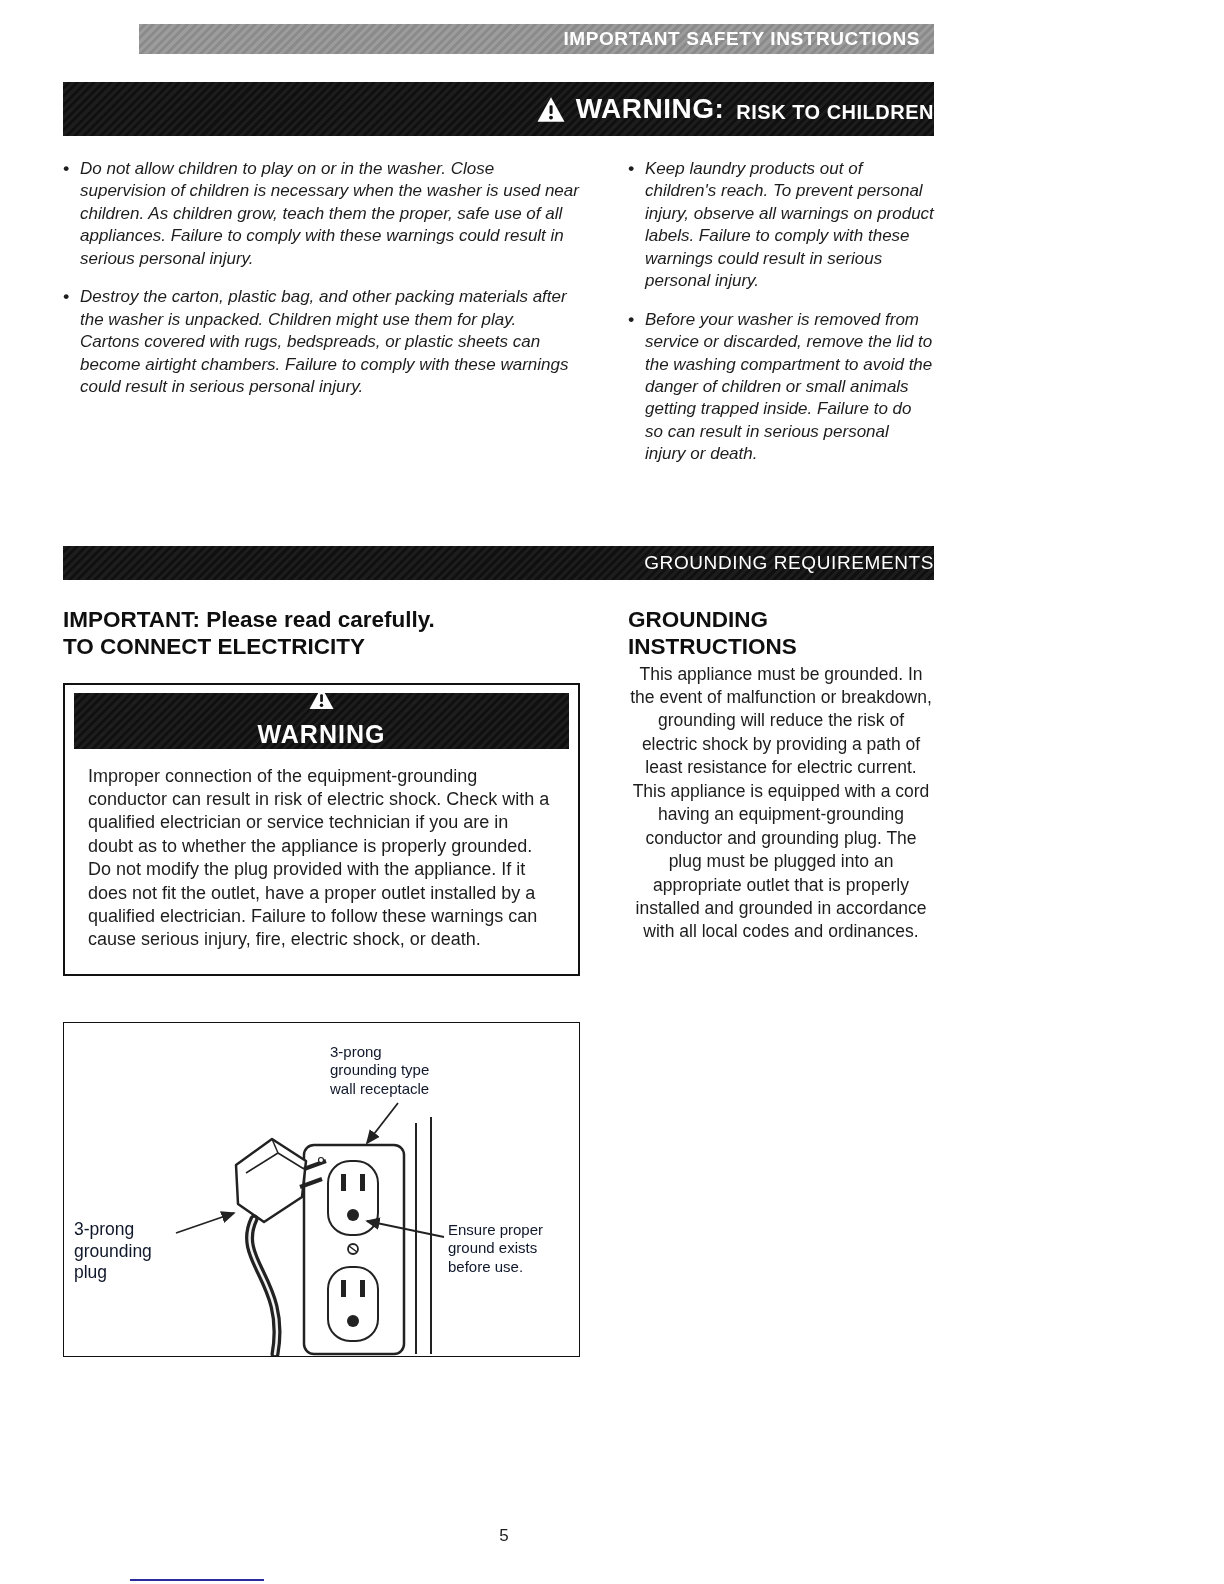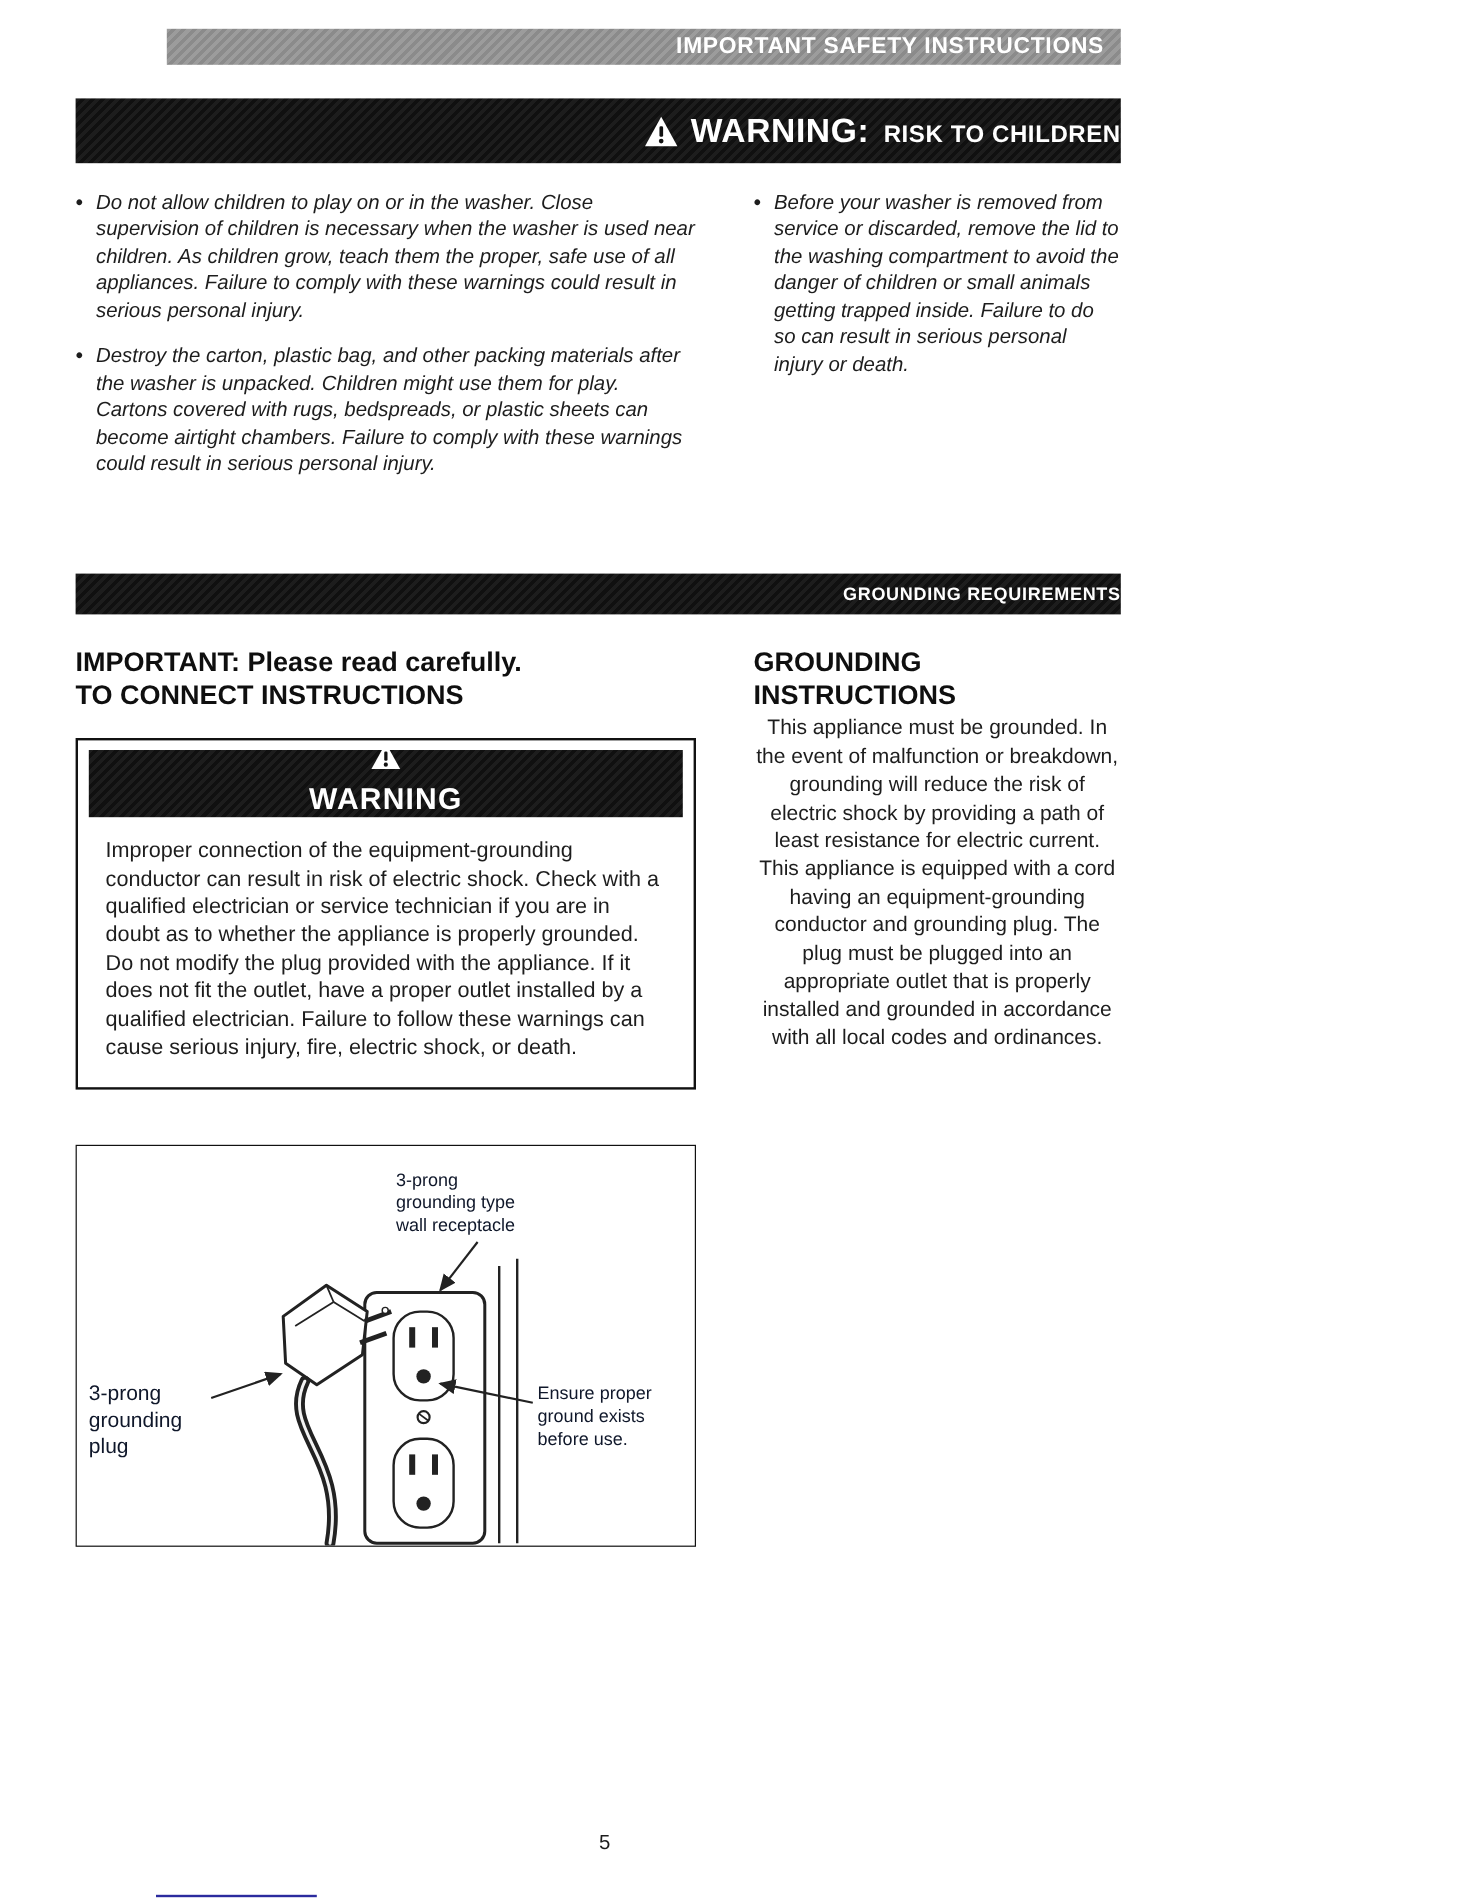--- a/index.html
+++ b/index.html
@@ -10,21 +10,21 @@
   .top-strip { margin-left:auto; width:795px; height:30px;
     background:repeating-linear-gradient(135deg,#9c9c9c 0 3px,#8b8b8b 3px 6px);
     color:#fff; font-weight:bold; font-size:19px; letter-spacing:.6px;
     display:flex; align-items:center; justify-content:flex-end; padding-right:14px; }
 
   .banner { background:repeating-linear-gradient(135deg,#1d1d1d 0 3px,#101010 3px 6px);
     color:#fff; display:flex; align-items:center; justify-content:flex-end; }
   .banner-lg { margin-top:28px; height:54px; gap:10px; }
   .t-main { font-size:28px; font-weight:bold; letter-spacing:.5px; }
   .t-sub  { font-size:20px; font-weight:bold; letter-spacing:.5px; margin-left:2px; padding-top:6px; }
-  .banner-sm { margin-top:64px; height:34px; font-size:15px; font-weight:bold; letter-spacing:.6px; }
+  .banner-sm { margin-top:64px; height:34px; font-size:19px; font-weight:normal; letter-spacing:.6px; }
 
   .tri-icon { width:30px; height:27px; flex:none; }
   .tri-icon-sm { width:27px; height:24px; flex:none; }
 
   .cols { display:flex; gap:48px; }
   .bullets { margin-top:22px; }
   .col-l { width:517px; flex:none; }
   .col-r { flex:1; min-width:0; }
 
   .bullet { position:relative; padding-left:17px; font-size:17px; line-height:1.32; margin-bottom:16px;font-style:italic; }
@@ -73,35 +73,38 @@
     <div class="col-l">
       <div class="bullet">
         <span>Do not allow children to play on or in the washer. Close supervision of children is necessary when the washer is used near children. As children grow, teach them the proper, safe use of all appliances. Failure to comply with these warnings could result in serious personal injury.</span>
       </div>
       <div class="bullet">
         <span>Destroy the carton, plastic bag, and other packing materials after the washer is unpacked. Children might use them for play. Cartons covered with rugs, bedspreads, or plastic sheets can become airtight chambers. Failure to comply with these warnings could result in serious personal injury.</span>
       </div>
     </div>
     <div class="col-r">
       <div class="bullet">
+        <span>Keep laundry products out of children's reach. To prevent personal injury, observe all warnings on product labels. Failure to comply with these warnings could result in serious personal injury.</span>
+      </div>
+      <div class="bullet">
         <span>Before your washer is removed from service or discarded, remove the lid to the washing compartment to avoid the danger of children or small animals getting trapped inside. Failure to do so can result in serious personal injury or death.</span>
       </div>
     </div>
   </div>
 
   <div class="banner banner-sm">
     <span>GROUNDING REQUIREMENTS</span>
   </div>
 
   <div class="cols section">
 
     <div class="col-l">
       <h2>
         <span>IMPORTANT: Please read carefully.</span>
-        <span>TO CONNECT INSTRUCTIONS</span>
+        <span>TO CONNECT ELECTRICITY</span>
       </h2>
 
       <div class="warnbox">
         <div class="banner warnbox-h">
           <svg class="tri-icon-sm" viewBox="0 0 24 22" aria-hidden="true">
             <path d="M12 1 L23 21 H1 Z" fill="#ffffff"></path>
             <rect x="10.8" y="7.5" width="2.5" height="7.2" rx="1" fill="#111111"></rect>
             <circle cx="12" cy="17.6" r="1.6" fill="#111111"></circle>
           </svg>
           <span>WARNING</span>

